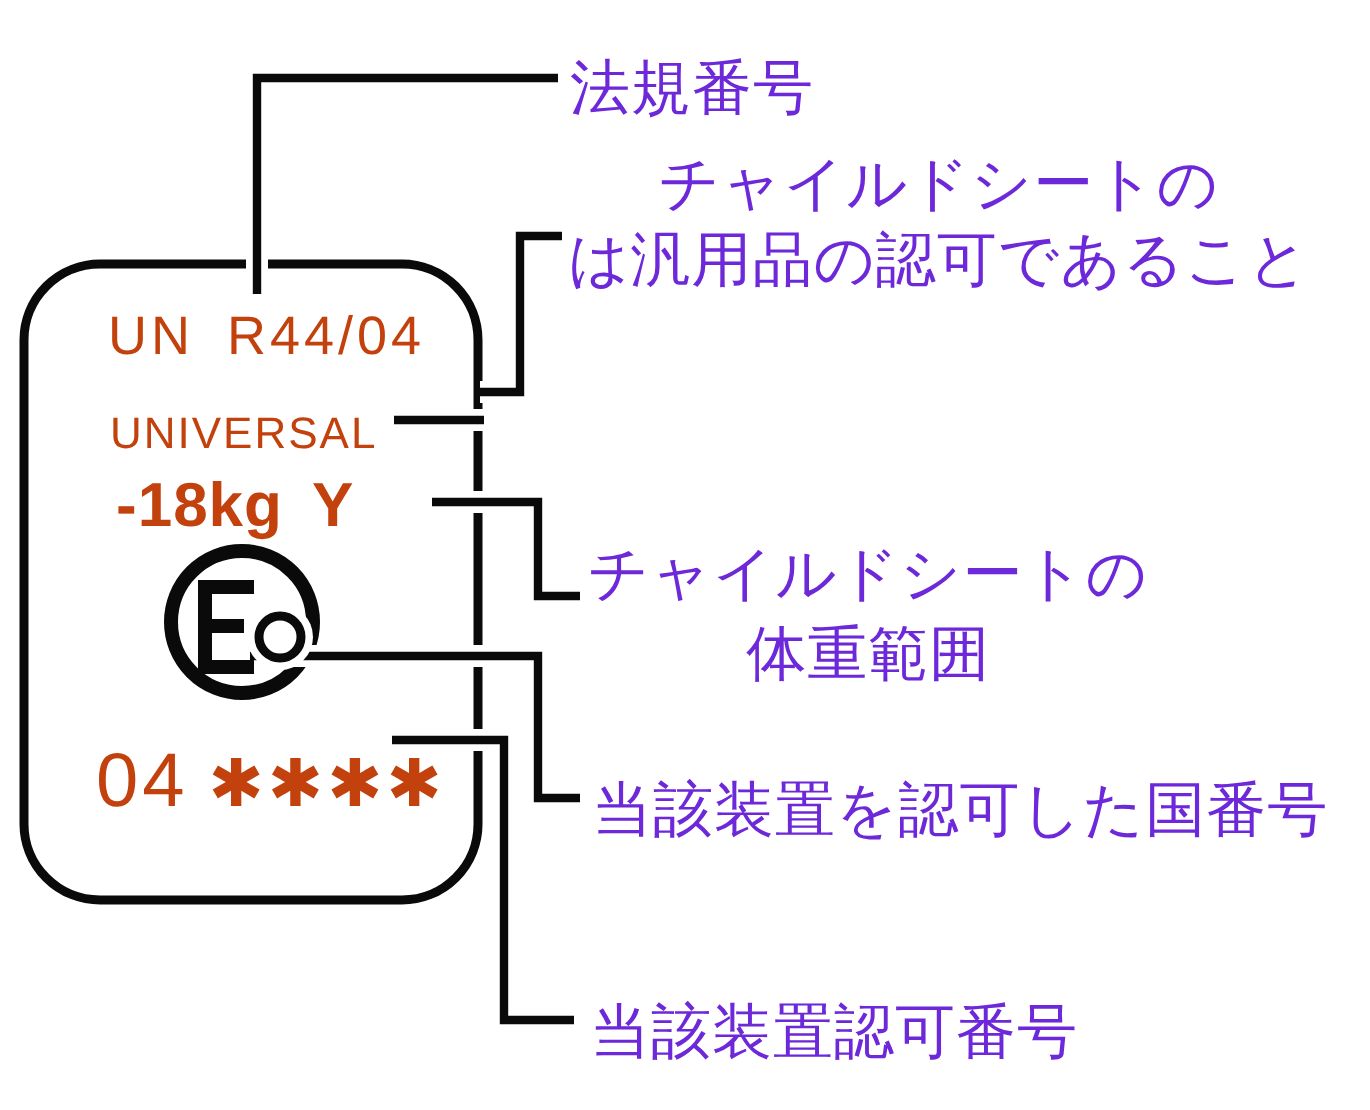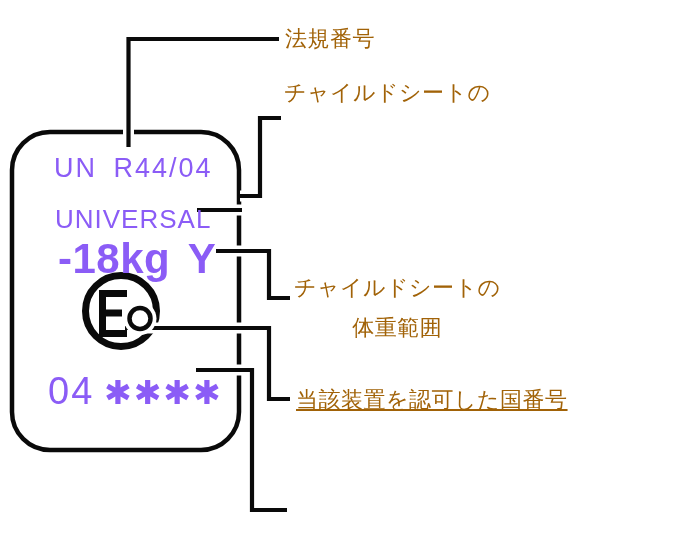--- a/index.html
+++ b/index.html
@@ -18,64 +18,64 @@
   }
   .lineart {
     position: absolute;
     left: 0;
     top: 0;
   }
   
   .lbl {
     position: absolute;
     white-space: nowrap;
-    color: #8b5cf6;
+    color: #c2410c;
   }
   .t-un {
     left: 54px; top: 153px;
     font-size: 27px;
     letter-spacing: 2px;
     word-spacing: 7px;
   }
   .t-universal {
     left: 55px; top: 204px;
-    font-size: 26px;
+    font-size: 22px;
     letter-spacing: 1px;
   }
   .t-weight {
     left: 58px; top: 235px;
-    font-size: 42px;
+    font-size: 31px;
     font-weight: bold;
     letter-spacing: 0.5px;
     word-spacing: 6px;
   }
   .t-approval {
     left: 48px; top: 350px;
     font-size: 38px;
     margin-top: 20px;
   }
   .t-approval .prefix { letter-spacing: 2px; }
   .t-approval .stars {
     font-size: 33px;
     letter-spacing: 2px;
     margin-left: 10px;
   }
   
   .jp {
     position: absolute;
-    font-size: 22px;
+    font-size: 30px;
     letter-spacing: 0.5px;
     white-space: nowrap;
-    color: #a16207;
+    color: #6d28d9;
   }
   .jp .ln { white-space: nowrap; text-align: center; }
   .t-regnum   { left: 285px; top: 24px; }
   .t-category { left: 284px; top: 74px;  line-height: 38px; }
   .t-weightrange { left: 294px; top: 268px; line-height: 40px; }
-  .t-country  { left: 296px; top: 385px; text-decoration: underline; }
+  .t-country  { left: 296px; top: 385px; }
   .t-devnum   { left: 295px; top: 496px; }
 </style>
 </head>
 <body>
 
 <div class="canvas">
 
   <svg class="lineart" width="685" height="555" viewBox="0 0 685 555">
 
     <rect x="12" y="132" width="227" height="318" rx="38" ry="38" fill="none" stroke="#0a0a0a" stroke-width="4.5"></rect>
@@ -126,23 +126,25 @@
   <div class="lbl t-universal">UNIVERSAL</div>
   <div class="lbl t-weight">-18kg Y</div>
   <div class="lbl t-approval">
     <span class="prefix">04</span><span class="stars">✱✱✱✱</span>
   </div>
 
   <div class="jp t-regnum">法規番号</div>
 
   <div class="jp t-category">
     <div class="ln">チャイルドシートの</div>
+    <div class="ln">は汎用品の認可であること</div>
   </div>
 
   <div class="jp t-weightrange">
     <div class="ln">チャイルドシートの</div>
     <div class="ln">体重範囲</div>
   </div>
 
   <div class="jp t-country">当該装置を認可した国番号</div>
 
+  <div class="jp t-devnum">当該装置認可番号</div>
 
 </div>
 
 </body></html>

